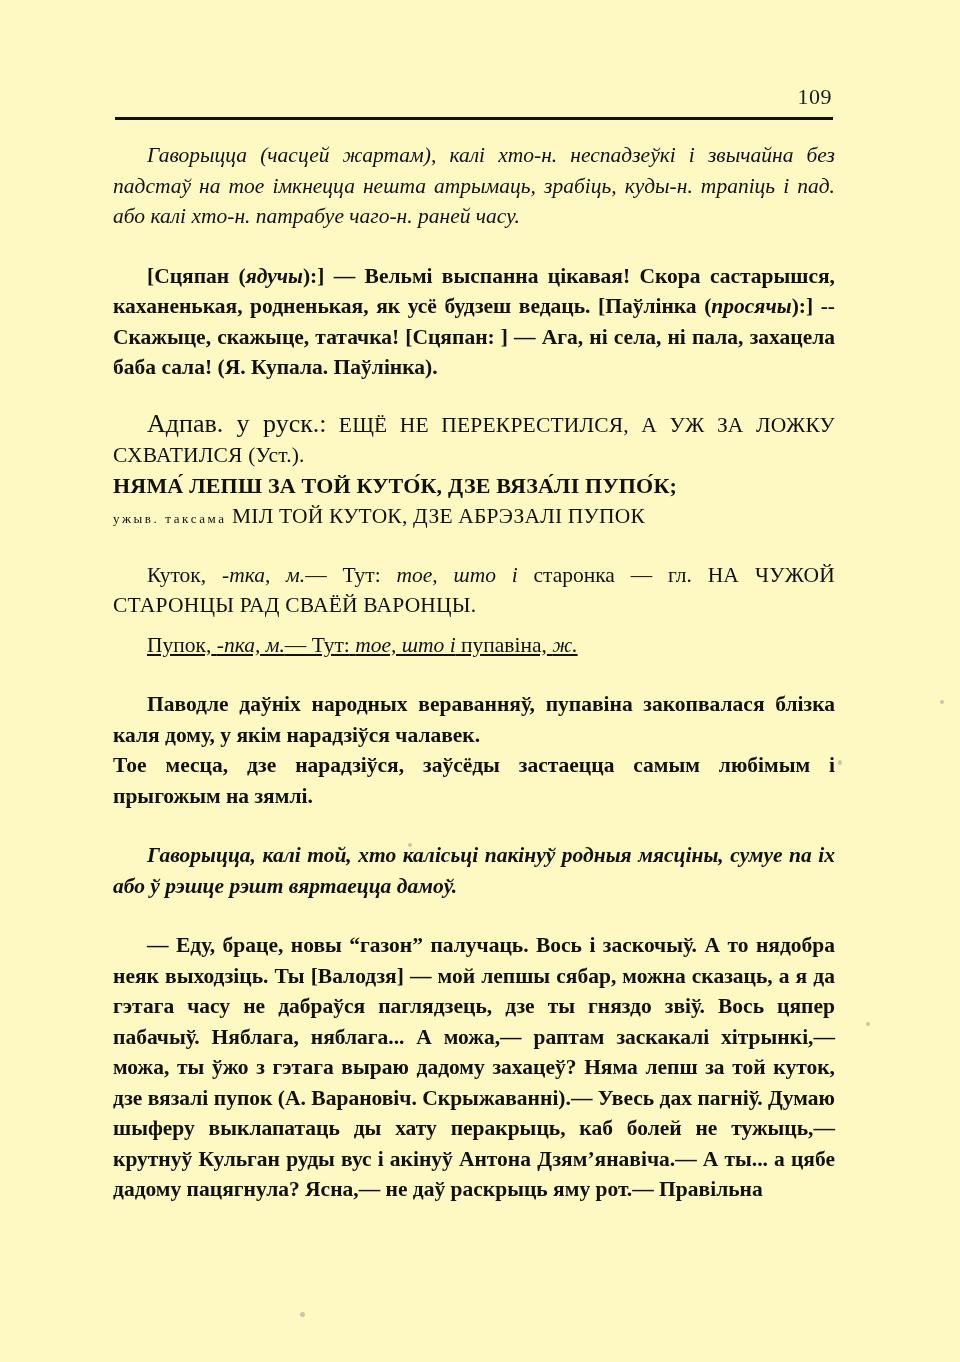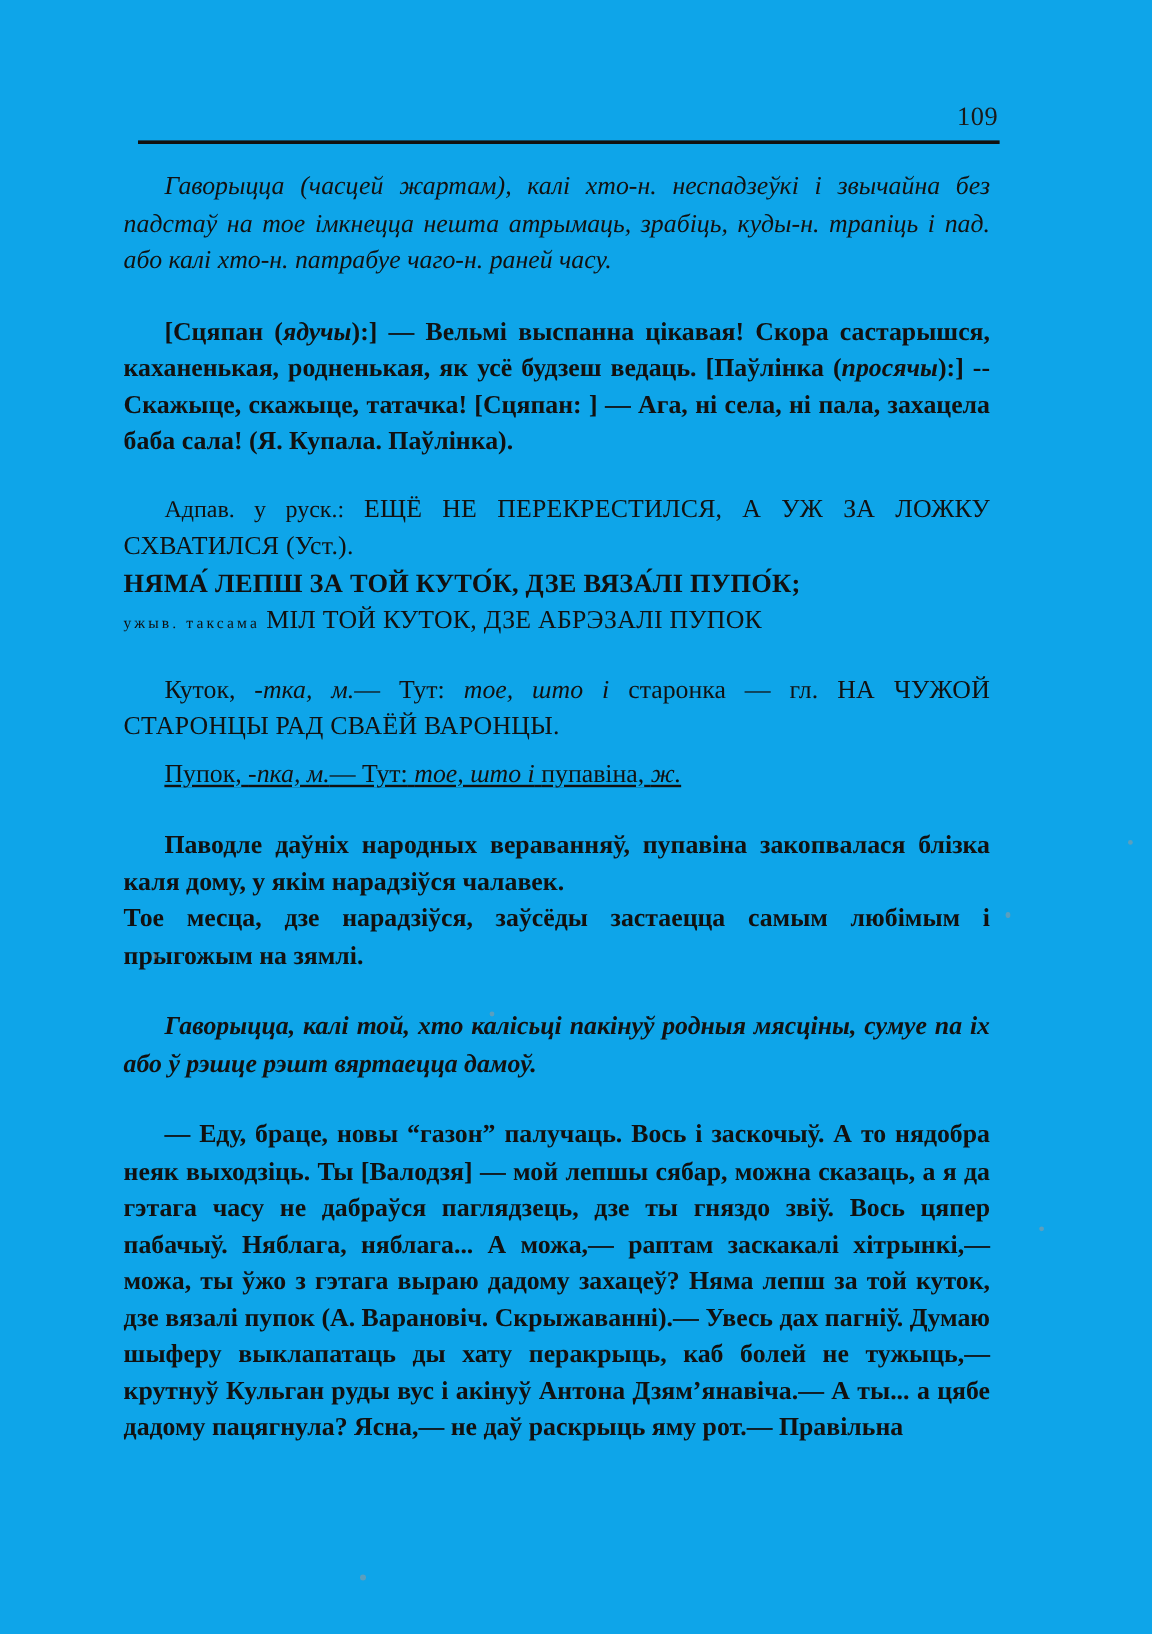--- a/index.html
+++ b/index.html
@@ -4,21 +4,21 @@
 <style>
   html, body {
     margin: 0;
     padding: 0;
     background: #ffffff;
   }
   .page {
     position: relative;
     width: 960px;
     height: 1362px;
-    background: #0ea5e9;
+    background: #fef9c3;
     font-family: "Liberation Serif", "DejaVu Serif", serif;
     color: #111111;
     overflow: hidden;
   }
   .page-number {
     position: absolute;
     top: 84px;
     right: 128px;
     font-size: 22px;
     letter-spacing: 0.5px;
@@ -28,21 +28,21 @@
     position: absolute;
     top: 117px;
     left: 115px;
     width: 718px;
     height: 3px;
     background: #111111;
   }
   .content {
     position: absolute;
     top: 140px;
-    left: 103px;
+    left: 113px;
     width: 722px;
   }
   p {
     margin: 0;
     font-size: 21.5px;
     line-height: 30.5px;
     text-align: justify;
     text-justify: inter-word;
     hyphens: none;
   }
@@ -77,21 +77,21 @@
     font-size: 13px;
   }
   .variant-caps {
     font-size: 21.5px;
     letter-spacing: 0.2px;
   }
   .caps {
     letter-spacing: 0.2px;
   }
   .smallnote {
-    font-size: 20px;
+    font-size: 26px;
   }
   .spot {
     position: absolute;
     background: #9a9a9a;
     border-radius: 50%;
     opacity: 0.55;
   }
 </style>
 </head>
 <body>

